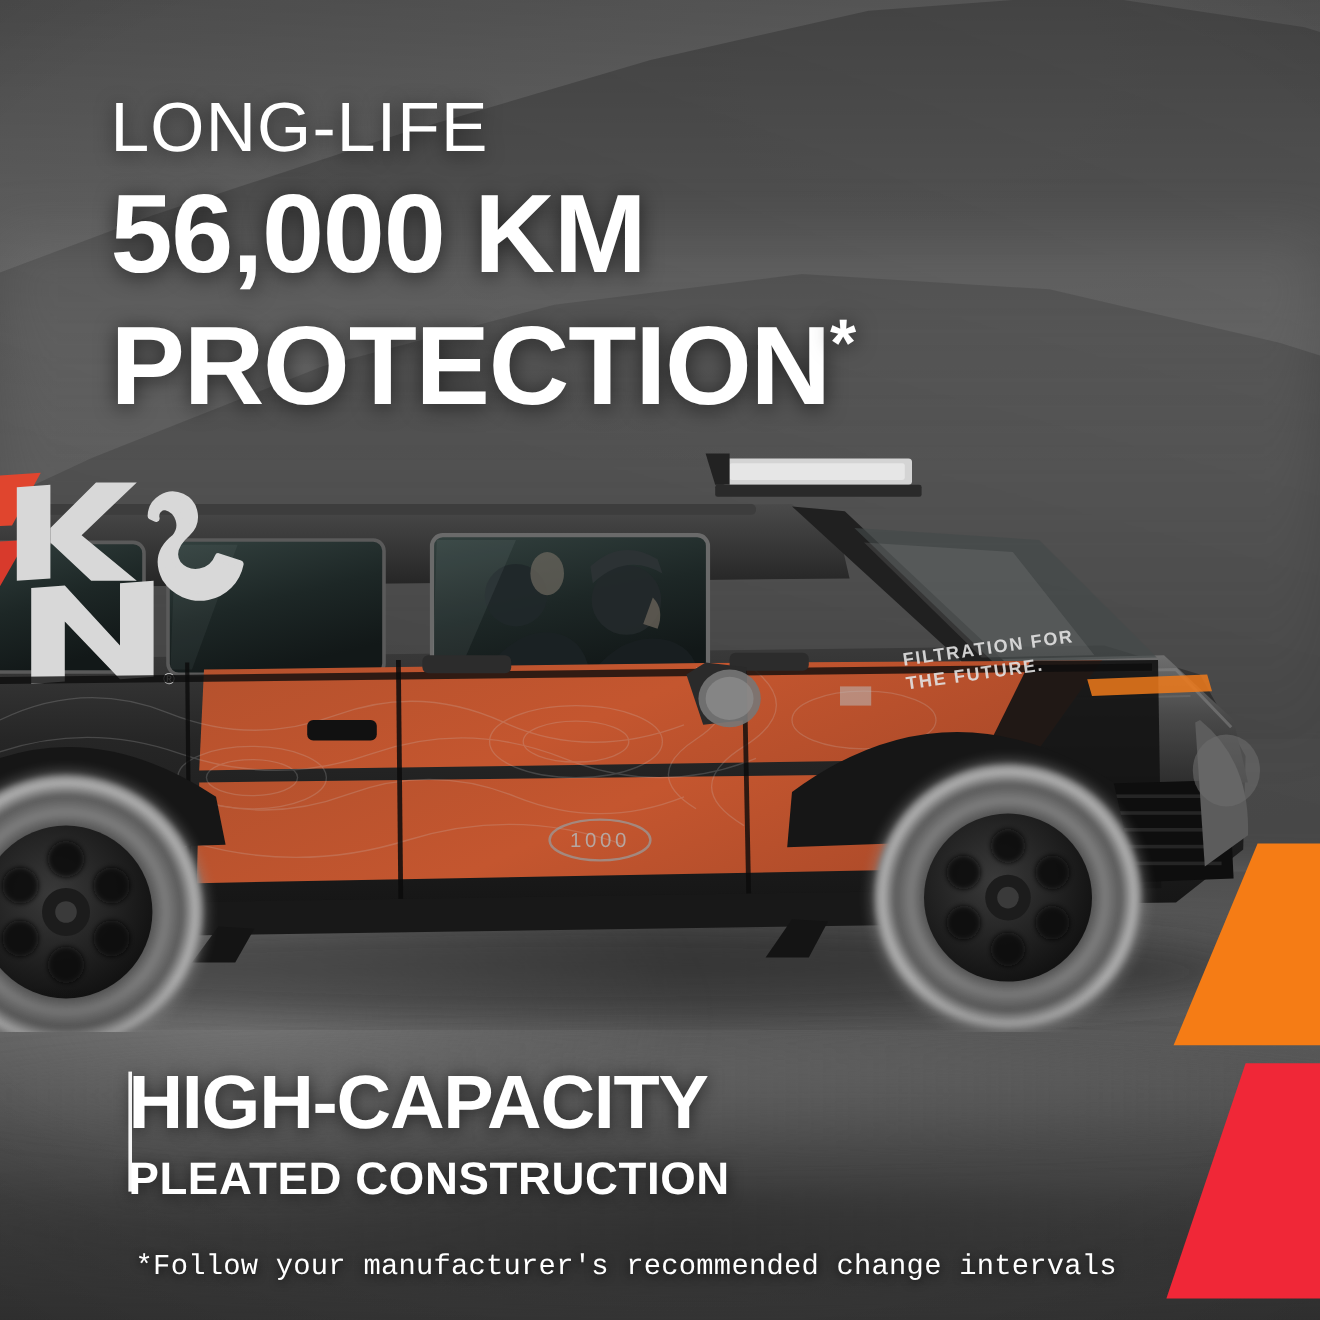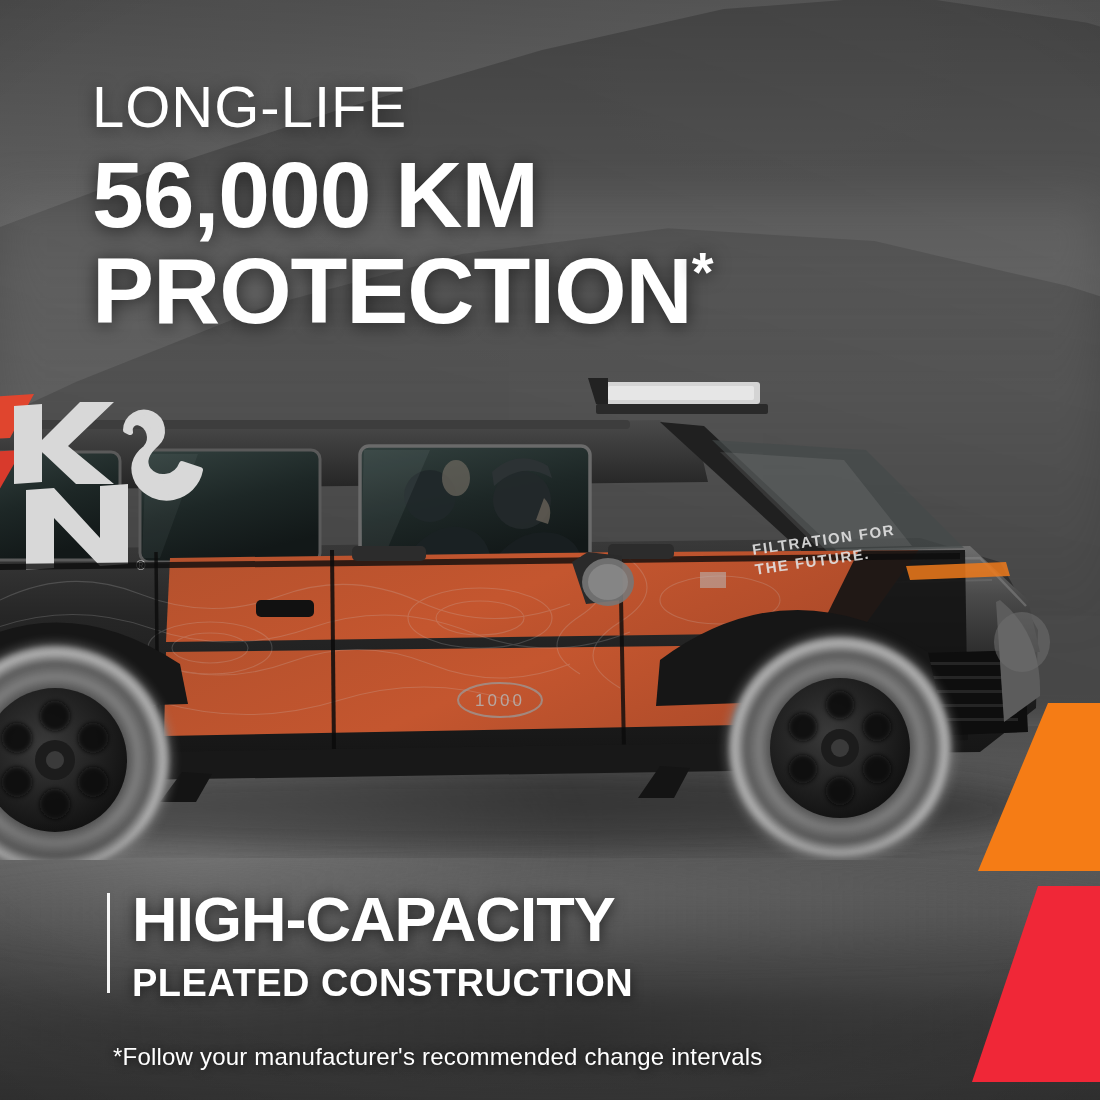--- a/index.html
+++ b/index.html
@@ -77,43 +77,44 @@
   .eyebrow {
     font-size:58px; font-weight:400; letter-spacing:1px; color:#fff;
     line-height:1; text-shadow:0 2px 16px rgba(0,0,0,.55);
   }
   .big-line {
     font-size:93px; font-weight:700; letter-spacing:-1px; color:#fff;
     line-height:1.03; text-shadow:0 2px 18px rgba(0,0,0,.6);
     white-space:nowrap;
   }
   .big-line.l2 { margin-top:12px; }
-  .big-line.l3 { margin-top:0; }
+  .big-line.l3 { margin-top:14px; }
   .star { font-size:56px; font-weight:700; vertical-align:super; line-height:0; }
 
   .subhead-block {
-    position:absolute; left:107px; top:888px; padding-left:25px;
+    position:absolute; left:107px; top:888px; 
   }
   .subhead-rule {
     position:absolute; left:0; top:5px; width:3px; height:100px;
     background:#fff; opacity:.95;
   }
   .subhead-main {
     font-size:63px; font-weight:700; letter-spacing:-1px; color:#fff;
     line-height:1; text-shadow:0 2px 14px rgba(0,0,0,.65);
   }
   .subhead-sub {
     font-size:38px; font-weight:700; letter-spacing:.5px; color:#fff;
     line-height:1; margin-top:13px; text-shadow:0 2px 12px rgba(0,0,0,.6);
   }
 
   .footnote {
     position:absolute; left:113px; top:1043px;
     font-size:24px; font-weight:400; color:#ffffff; letter-spacing:.2px;
     text-shadow:0 1px 8px rgba(0,0,0,.7);
+    font-family:Liberation Mono, monospace;
   }
 </style>
 </head>
 <body>
 
 <div class="ad">
 
   <div class="sky"></div>
   <div class="ridge-far"></div>
   <div class="ridge-near"></div>

